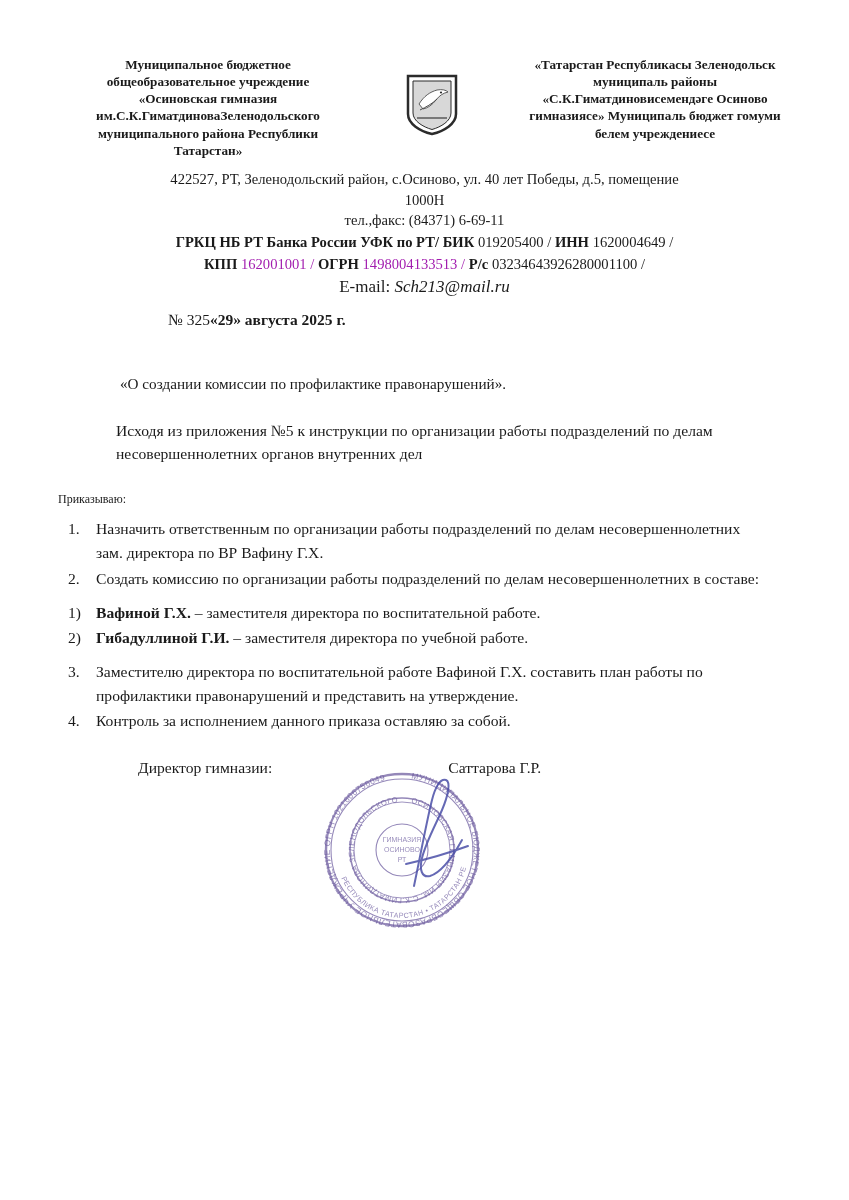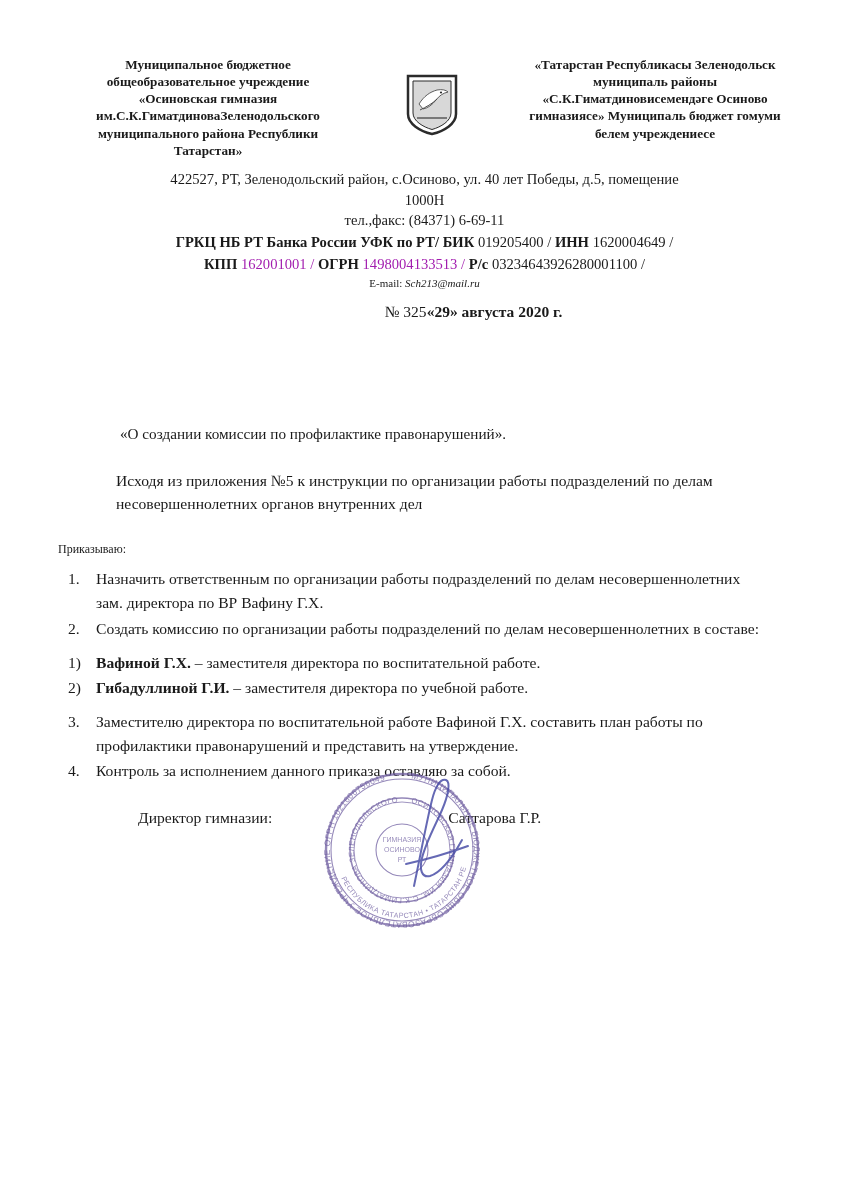--- a/index.html
+++ b/index.html
@@ -66,39 +66,39 @@
   .bank {
     text-align: center;
     font-size: 14.6px;
     line-height: 1.45;
     margin-top: 3px;
   }
   .bank b { font-weight: bold; }
   .bank .grey { color: #a21caf; }
   .email {
     text-align: center;
-    font-size: 11px;
+    font-size: 17px;
     margin-top: 2px;
   }
   .email i { font-style: italic; }
 
   
   .numrow {
     display: flex;
-    justify-content: center;
+    justify-content: flex-start;
     align-items: baseline;
     margin-top: 14px;
     font-size: 15.5px;
   }
   .numrow .num { padding-left: 110px; }
   .numrow .date { padding-right: 12px; font-weight: bold; }
 
   
   .subject {
-    margin-top: 104px;
+    margin-top: 46px;
     padding-left: 62px;
     font-size: 15.2px;
   }
   .preamble {
     margin-top: 26px;
     padding-left: 58px;
     padding-right: 40px;
     font-size: 15.6px;
     line-height: 1.5;
   }
@@ -210,21 +210,21 @@
     </div>
   </div>
 
   <div class="email">
     <span>E-mail:</span>
     <i>Sch213@mail.ru</i>
   </div>
 
   <div class="numrow">
     <span class="num">№  325</span>
-    <span class="date">«29» августа  2020 г.</span>
+    <span class="date">«29» августа  2025 г.</span>
   </div>
 
   <div class="subject">«О создании комиссии  по профилактике правонарушений».</div>
 
   <div class="preamble">Исходя из приложения №5 к инструкции по организации работы подразделений по делам несовершеннолетних органов внутренних дел</div>
 
   <div class="order-word">Приказываю:</div>
 
   <ol class="items">
     <li>

